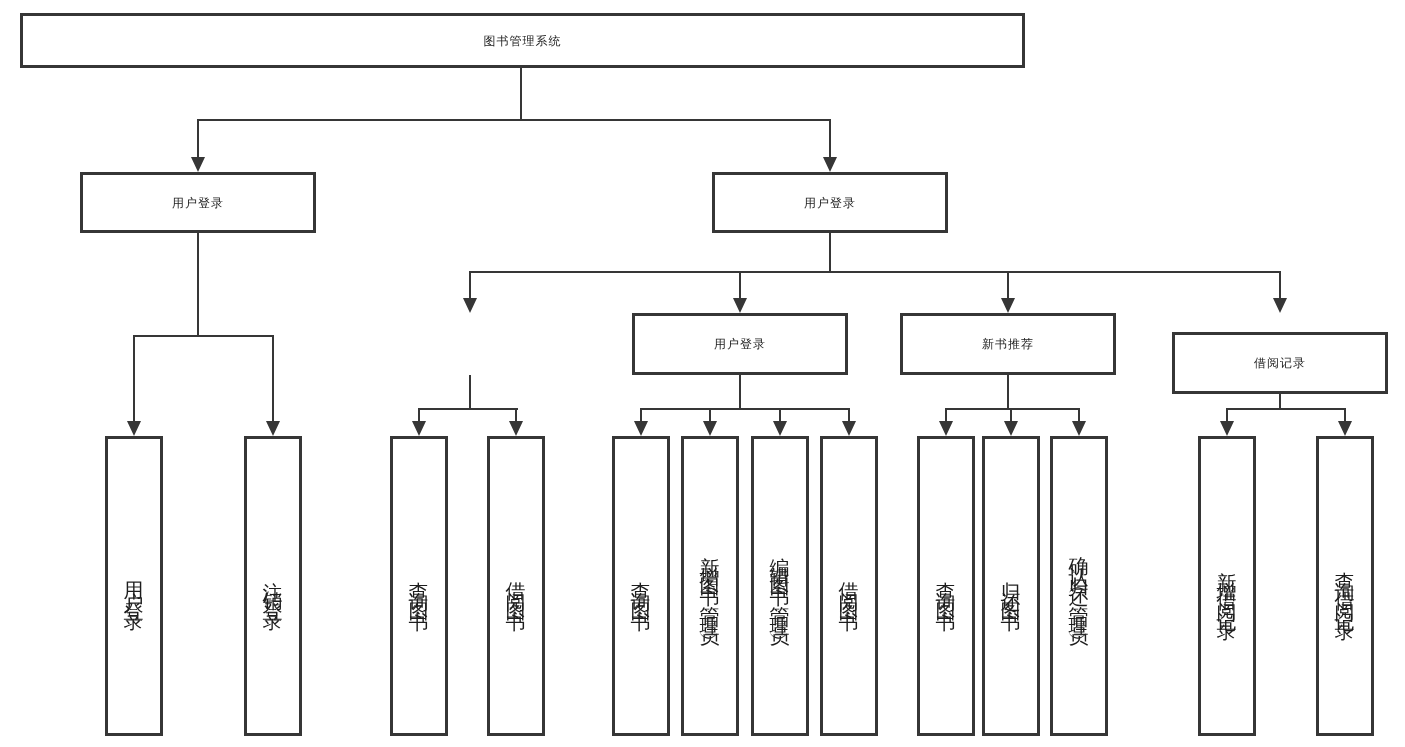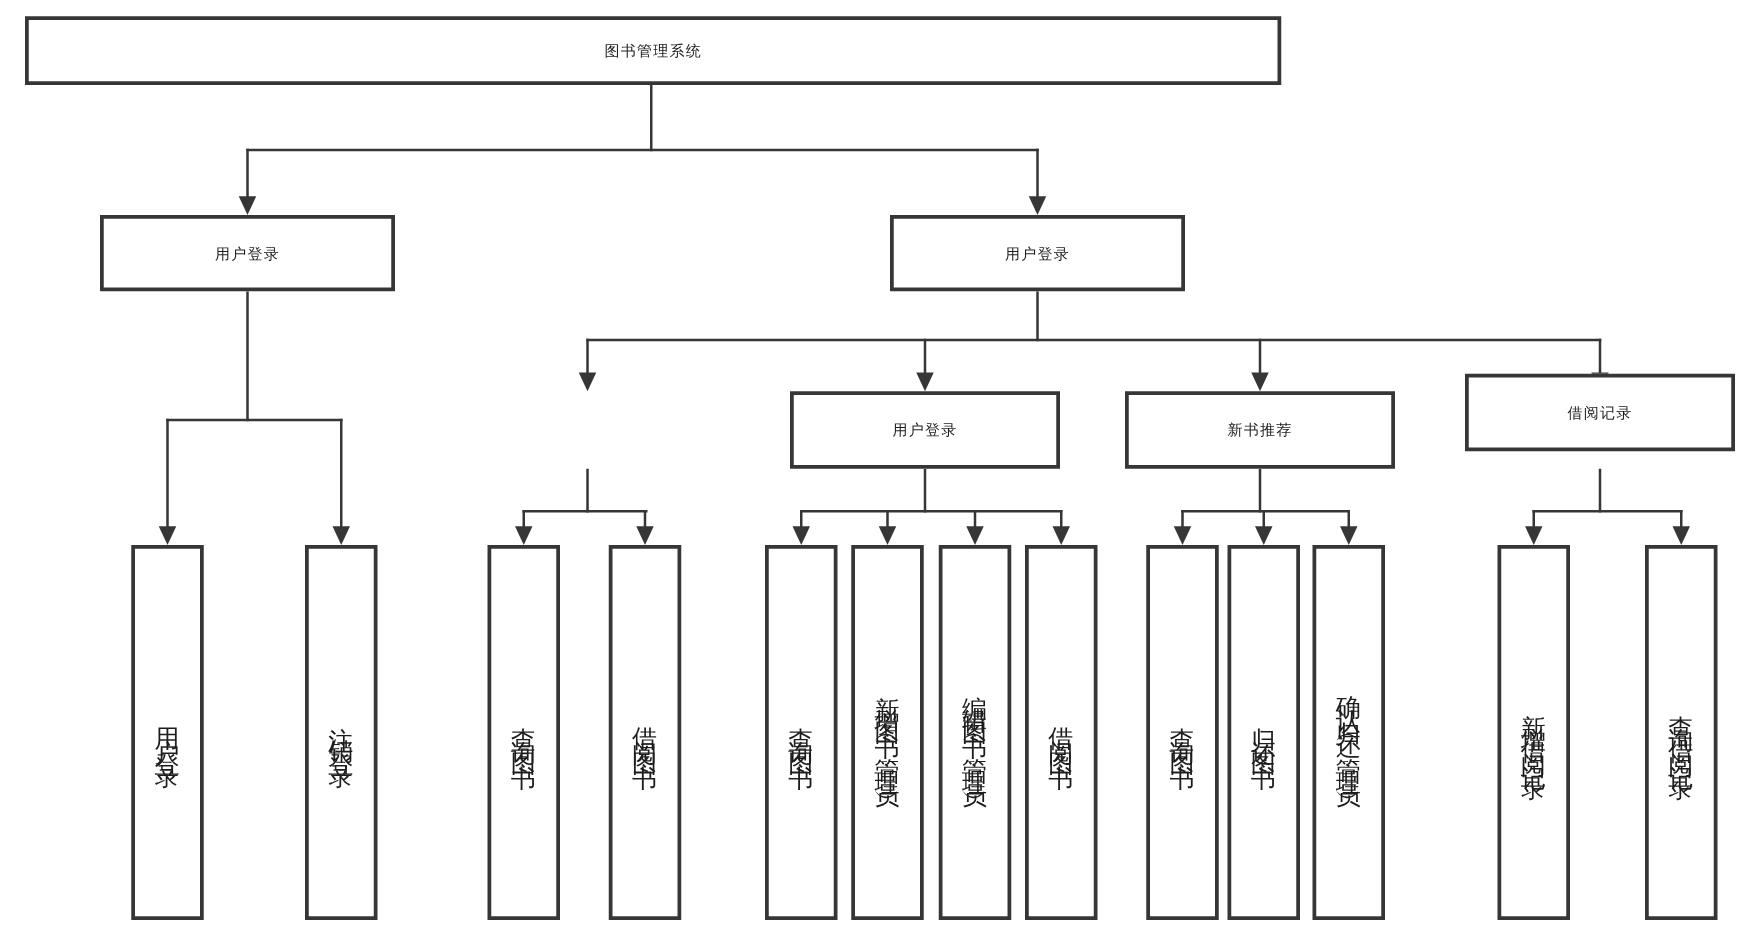--- a/index.html
+++ b/index.html
@@ -59,21 +59,21 @@
   <div class="arrow" style="left:463px; top:298px;"></div>
   <div class="vline" style="left:739px; top:271px; height:28px;"></div>
   <div class="arrow" style="left:733px; top:298px;"></div>
   <div class="vline" style="left:1007px; top:271px; height:28px;"></div>
   <div class="arrow" style="left:1001px; top:298px;"></div>
   <div class="vline" style="left:1279px; top:271px; height:28px;"></div>
   <div class="arrow" style="left:1273px; top:298px;"></div>
 
   <div class="box" style="left:632px; top:313px; width:216px; height:62px;">用户登录</div>
   <div class="box" style="left:900px; top:313px; width:216px; height:62px;">新书推荐</div>
-  <div class="box" style="left:1172px; top:299px; width:216px; height:62px;">借阅记录</div>
+  <div class="box" style="left:1172px; top:332px; width:216px; height:62px;">借阅记录</div>
 
   <div class="vline" style="left:469px; top:375px; height:35px;"></div>
   <div class="hline" style="left:418px; top:408px; width:100px;"></div>
   <div class="vline" style="left:418px; top:408px; height:15px;"></div>
   <div class="arrow" style="left:412px; top:421px;"></div>
   <div class="vline" style="left:515px; top:408px; height:15px;"></div>
   <div class="arrow" style="left:509px; top:421px;"></div>
 
   <div class="vline" style="left:739px; top:375px; height:35px;"></div>
   <div class="hline" style="left:640px; top:408px; width:210px;"></div>

